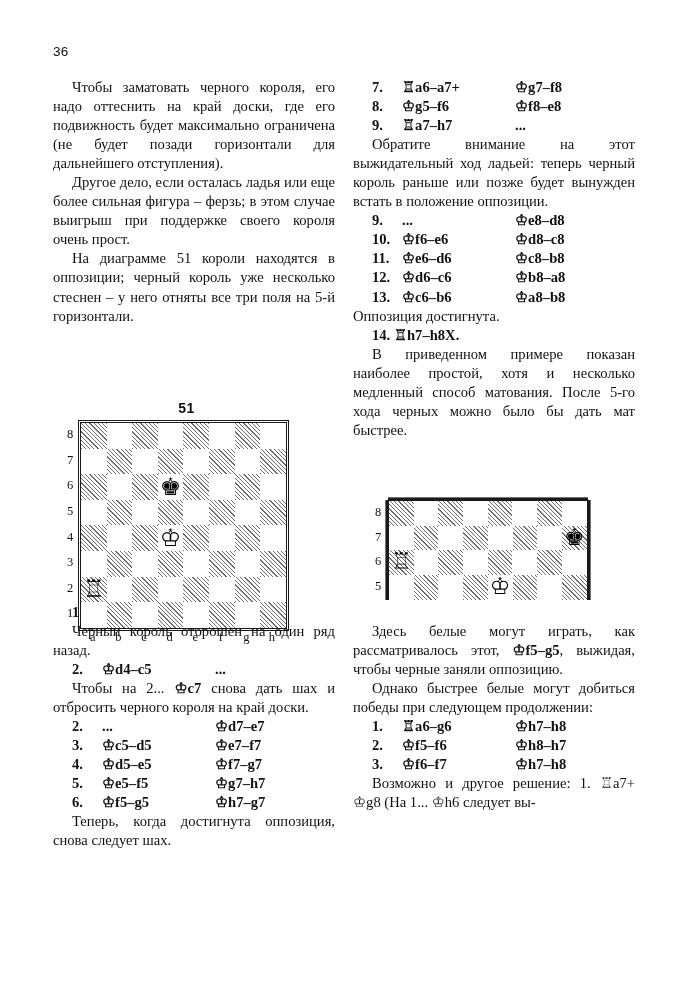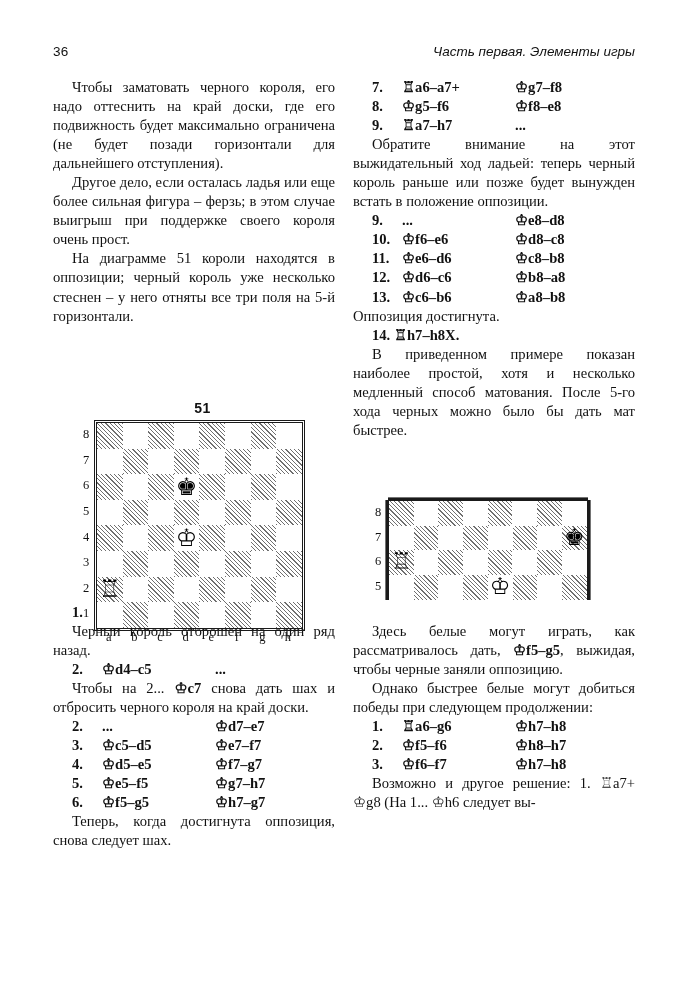--- a/index.html
+++ b/index.html
@@ -93,21 +93,20 @@
 
   .spacer{height:19.05px;}
 </style>
 </head>
 <body>
 
 <div class="page">
 
   <div class="runhead">
     <div class="folio">36</div>
-    <div class="runtitle">Часть первая. Элементы игры</div>
   </div>
 
   <div class="col col-left">
 
     <p class="body">Чтобы заматовать черного короля, его надо оттеснить на край доски, где его подвижность будет максимально ограничена (не будет позади горизонтали для дальнейшего отступления).</p>
     <p class="body">Другое дело, если осталась ладья или еще более сильная фигура – ферзь; в этом случае выигрыш при поддержке своего короля очень прост.</p>
     <p class="body">На диаграмме 51 короли находятся в оппозиции; черный король уже несколько стеснен – у него отняты все три поля на 5-й горизонтали.</p>
 
     <div class="spacer"></div>
 
@@ -225,21 +224,21 @@
     </table>
 
     <p class="body noind" style="text-indent:0">Оппозиция достигнута.</p>
     <p class="moveline">14.  ♖h7–h8X.</p>
     <p class="body">В приведенном примере показан наиболее простой, хотя и несколько медленный способ матования. После 5-го хода черных можно было бы дать мат быстрее.</p>
 
     <div style="height:10px"></div>
 
     <div style="height:172px"></div>
 
-    <p class="body"><span>Здесь белые могут играть, как рассматривалось дать, </span><span class="inline-move">♔f5–g5</span><span>, выжидая, чтобы черные заняли оппозицию.</span></p>
+    <p class="body"><span>Здесь белые могут играть, как рассматривалось этот, </span><span class="inline-move">♔f5–g5</span><span>, выжидая, чтобы черные заняли оппозицию.</span></p>
 
     <p class="body">Однако быстрее белые могут добиться победы при следующем продолжении:</p>
 
     <table class="moves">
       <tbody>
         <tr>
           <td class="num">1.</td>
           <td class="w">♖a6–g6</td>
           <td class="b">♔h7–h8</td>
         </tr>
@@ -252,21 +251,21 @@
           <td class="num">3.</td>
           <td class="w">♔f6–f7</td>
           <td class="b">♔h7–h8</td>
         </tr>
       </tbody>
     </table>
 
     <p class="body">Возможно и другое решение: 1. ♖a7+ ♔g8 (На 1... ♔h6 следует вы-</p>
   </div>
 
-  <div class="diagram" id="diag51" style="left:80px;top:400px;width:245px;">
+  <div class="diagram" id="diag51" style="left:64px;top:400px;width:245px;">
     <div class="diag-caption">51</div>
     <div class="board-wrap" id="board51wrap" style="height: 227.8px;">
         <div class="board" style="position: absolute; left: 16px; top: 0px; width: 204.8px; height: 204.8px;">
           <div class="sq dark" style="left: 0px; top: 0px; width: 25.6px; height: 25.6px;"></div>
           <div class="sq" style="left: 25.6px; top: 0px; width: 25.6px; height: 25.6px;"></div>
           <div class="sq dark" style="left: 51.2px; top: 0px; width: 25.6px; height: 25.6px;"></div>
           <div class="sq" style="left: 76.8px; top: 0px; width: 25.6px; height: 25.6px;"></div>
           <div class="sq dark" style="left: 102.4px; top: 0px; width: 25.6px; height: 25.6px;"></div>
           <div class="sq" style="left: 128px; top: 0px; width: 25.6px; height: 25.6px;"></div>
           <div class="sq dark" style="left: 153.6px; top: 0px; width: 25.6px; height: 25.6px;"></div>

